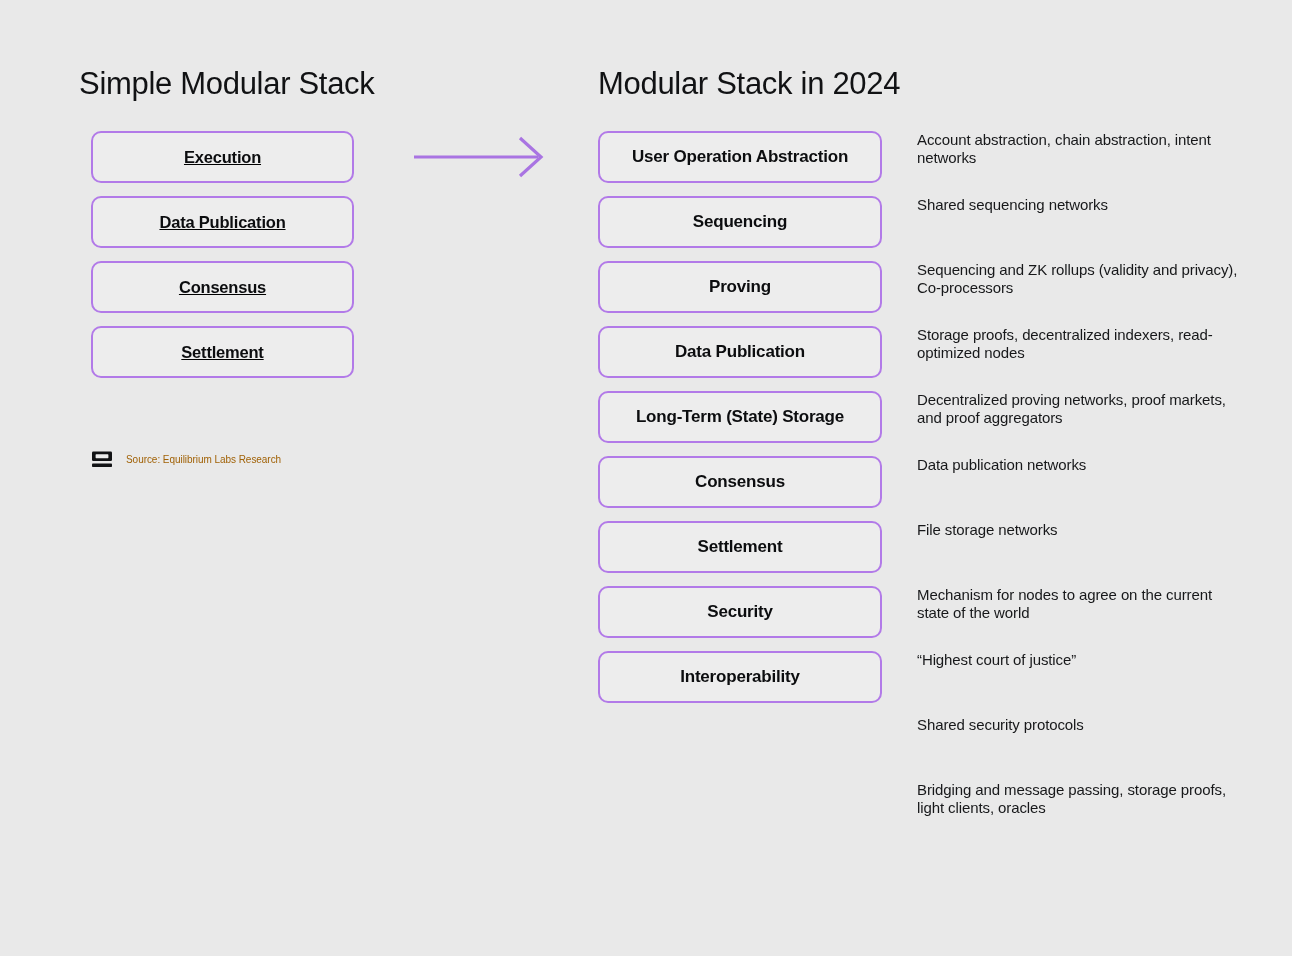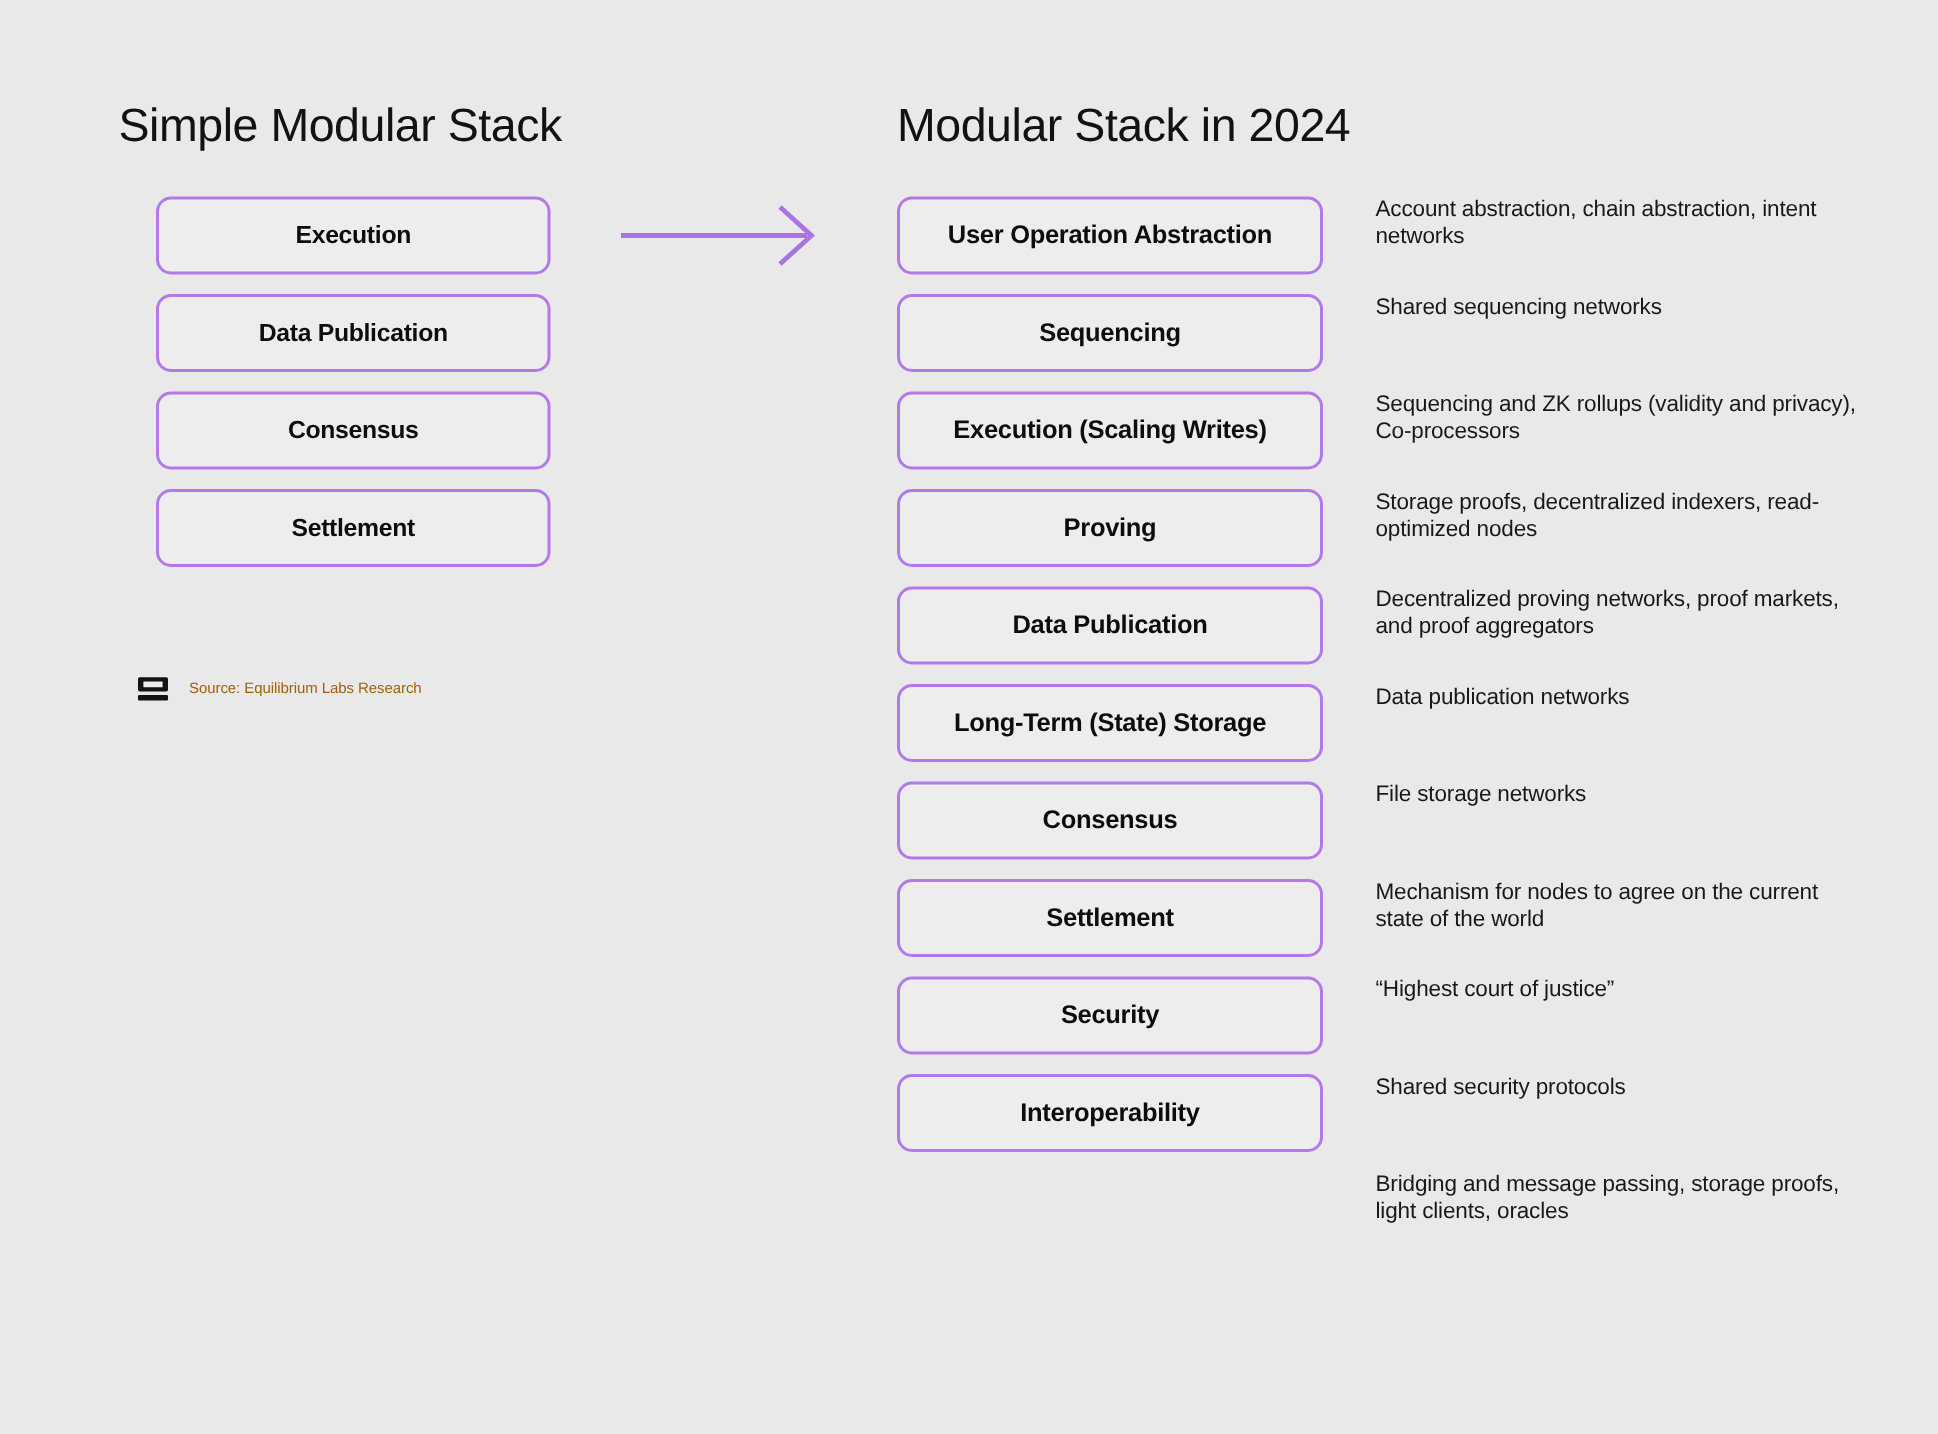--- a/index.html
+++ b/index.html
@@ -29,21 +29,21 @@
     letter-spacing: -0.3px;
     white-space: nowrap;
   }
   #title-left  { left: 79px;  top: 66px; }
   #title-right { left: 598px; top: 66px; text-align: right; }
 
   
   .stack {
     position: absolute;
   }
-  #stack-left  { left: 104px;  top: 131px; width: 263px; }
+  #stack-left  { left: 91px;  top: 131px; width: 263px; text-decoration: underline; }
   #stack-right { left: 598px; top: 131px; width: 284px; }
 
   .stack-box {
     position: relative;
     width: 100%;
     height: 52px;
     margin-bottom: 13px;
     border: 2px solid #b27ae8;
     border-radius: 10px;
     background: #ededed;
@@ -141,23 +141,20 @@
   </svg>
 
   <div class="stack" id="stack-right">
       <div class="stack-box">
         <span class="label">User Operation Abstraction</span>
       </div>
       <div class="stack-box">
         <span class="label">Sequencing</span>
       </div>
       <div class="stack-box">
-        <span class="label">Execution (Scaling Writes)</span>
-      </div>
-      <div class="stack-box">
         <span class="label">Proving</span>
       </div>
       <div class="stack-box">
         <span class="label">Data Publication</span>
       </div>
       <div class="stack-box">
         <span class="label">Long-Term (State) Storage</span>
       </div>
       <div class="stack-box">
         <span class="label">Consensus</span>

